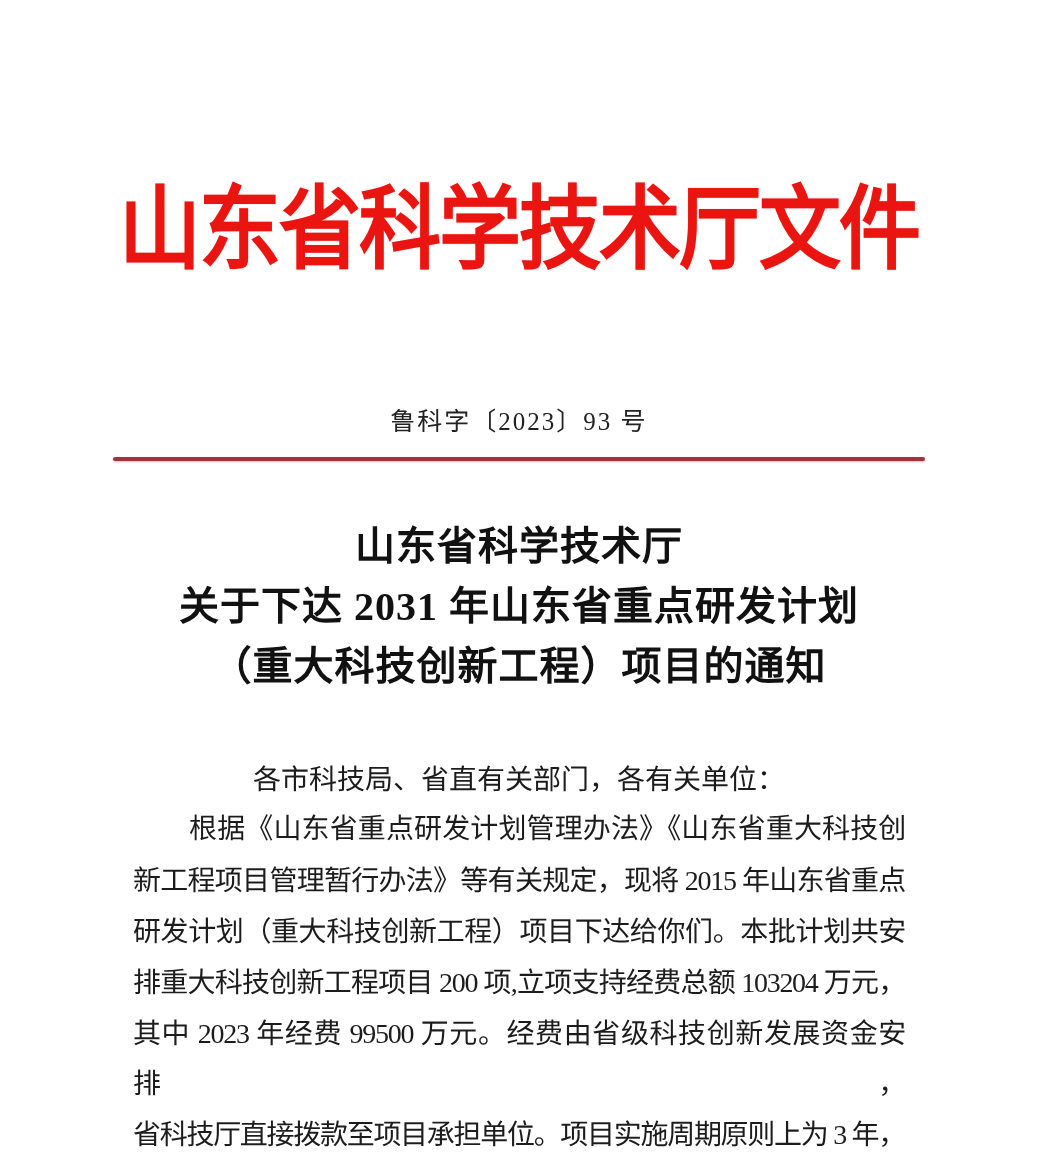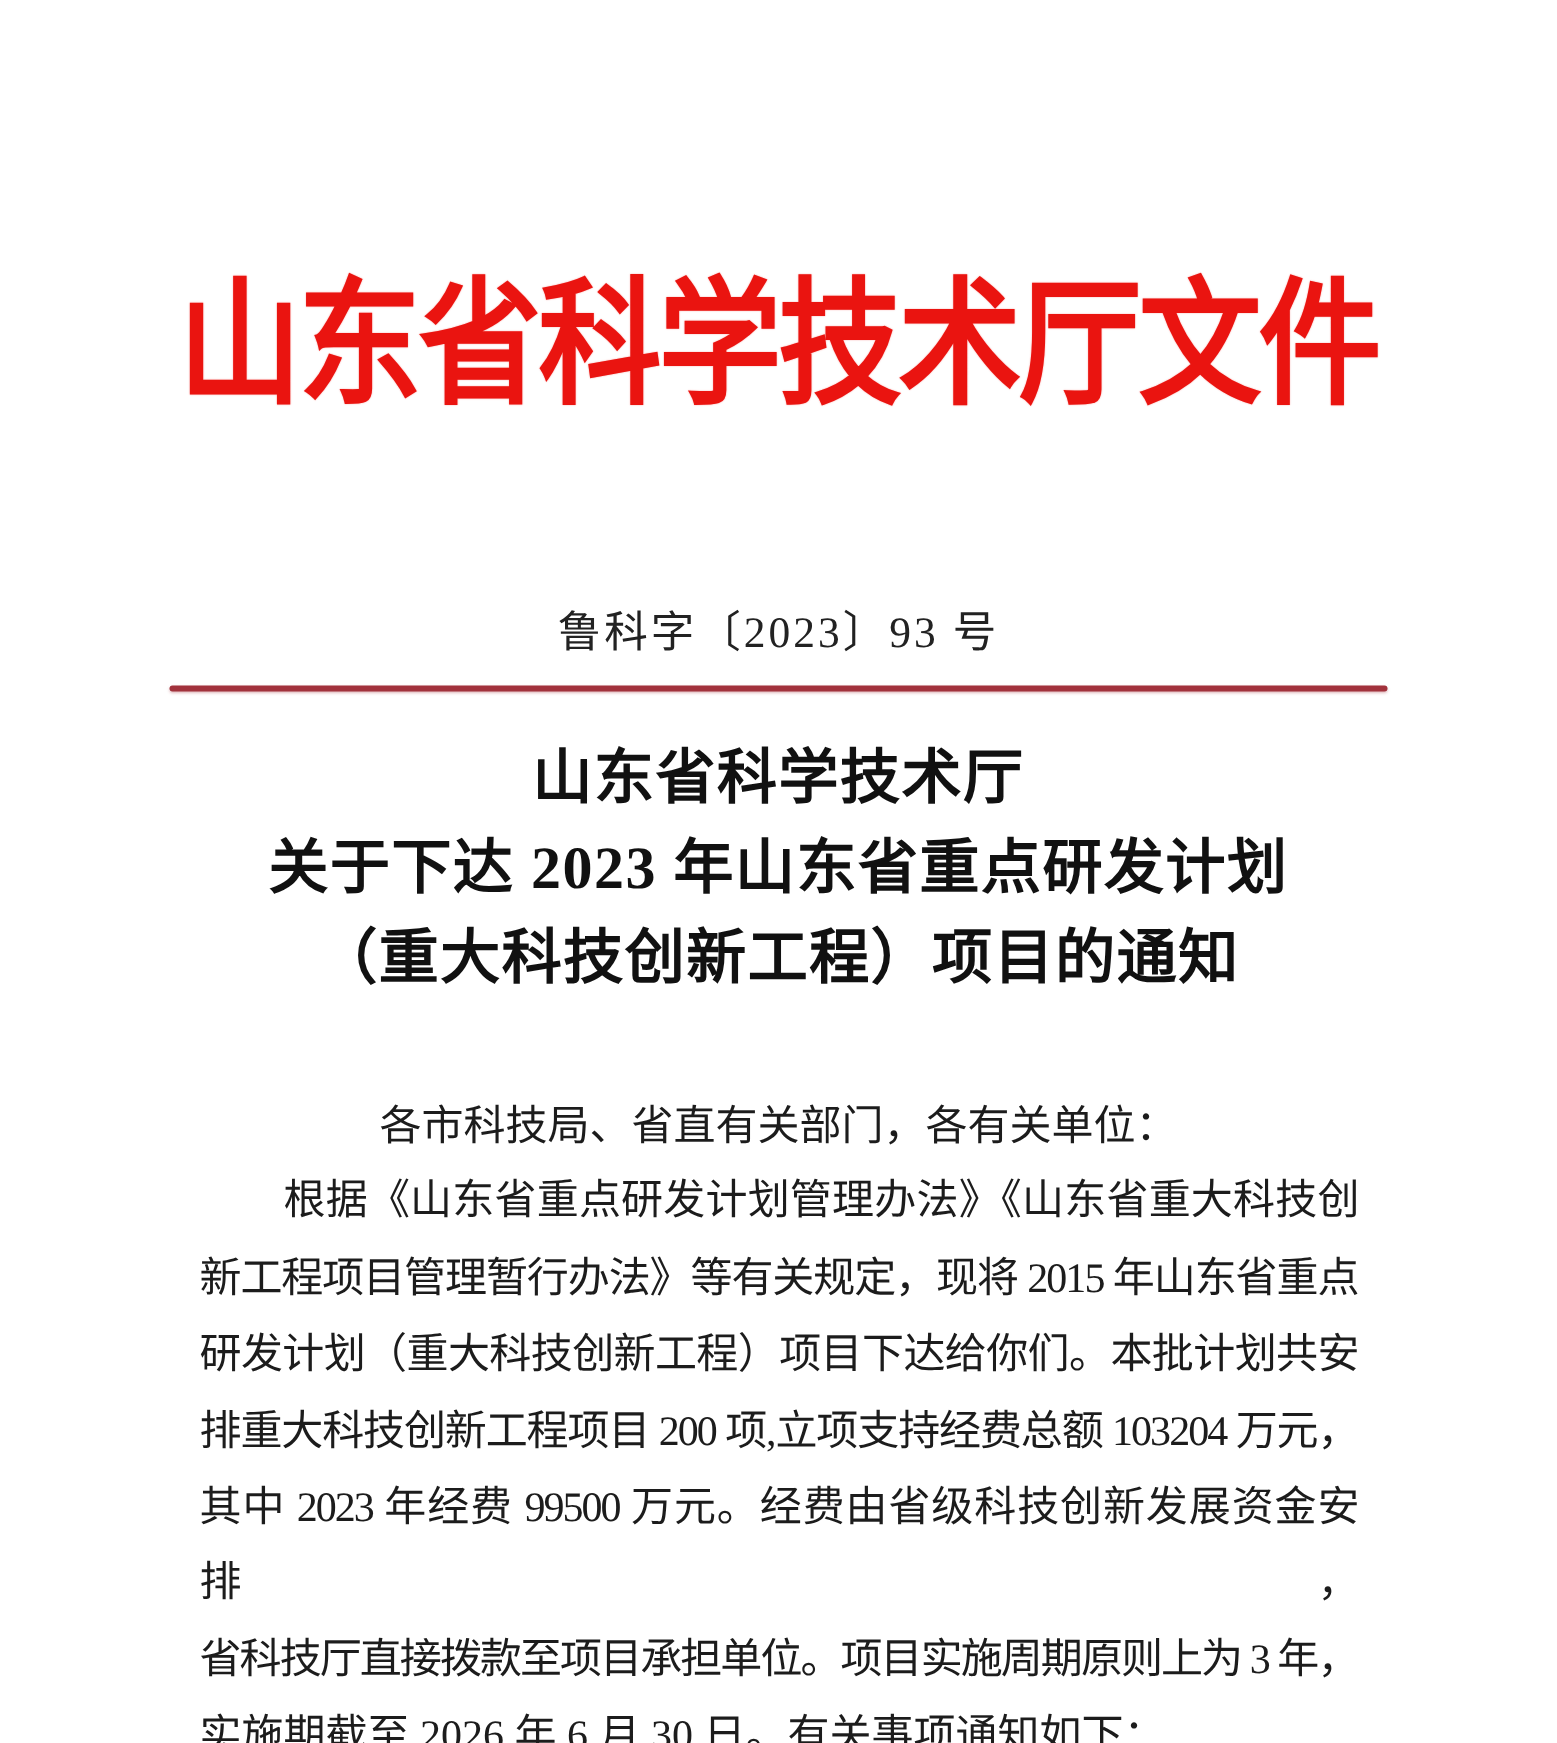--- a/index.html
+++ b/index.html
@@ -32,37 +32,37 @@
     color: var(--title-red, #ea1410);
     transform: scaleY(1.12);
     transform-origin: center;
     white-space: nowrap;
     text-shadow: 0 0 1px rgba(234,20,16,0.45);
   }
   
   .doc-number {
     margin-top: 124px;
     text-align: center;
-    font-size: 29px;
+    font-size: 25px;
     line-height: 40px;
     letter-spacing: 2px;
     color: #222222;
   }
   
   .red-rule {
     width: 812px;
     height: 4px;
     margin: 15px auto 0 auto;
     background: var(--separator-red, #a2323c);
     border-radius: 2px;
     box-shadow: 0 1px 2px rgba(162,50,60,0.35);
   }
   
   .notice-heading {
-    margin-top: 28px;
+    margin-top: 56px;
     text-align: center;
     font-size: 40px;
     line-height: 60px;
     font-weight: bold;
     color: #111111;
     letter-spacing: 1px;
   }
   
   .doc-body {
     width: 772px;
@@ -95,21 +95,21 @@
 <div class="page">
 
   <div class="red-title">山东省科学技术厅文件</div>
 
   <div class="doc-number">鲁科字〔2023〕93 号</div>
 
   <div class="red-rule"></div>
 
   <div class="notice-heading">
     <div>山东省科学技术厅</div>
-    <div>关于下达 2023 年山东省重点研发计划</div>
+    <div>关于下达 2031 年山东省重点研发计划</div>
     <div>（重大科技创新工程）项目的通知</div>
   </div>
 
   <div class="doc-body">
     <div class="salutation">各市科技局、省直有关部门，各有关单位：</div>
     <div class="jline indent">根据《山东省重点研发计划管理办法》《山东省重大科技创</div>
     <div class="jline">新工程项目管理暂行办法》等有关规定，现将 2015 年山东省重点</div>
     <div class="jline">研发计划（重大科技创新工程）项目下达给你们。本批计划共安</div>
     <div class="jline">排重大科技创新工程项目 200 项,立项支持经费总额 103204 万元，</div>
     <div class="jline">其中 2023 年经费 99500 万元。经费由省级科技创新发展资金安排，</div>

